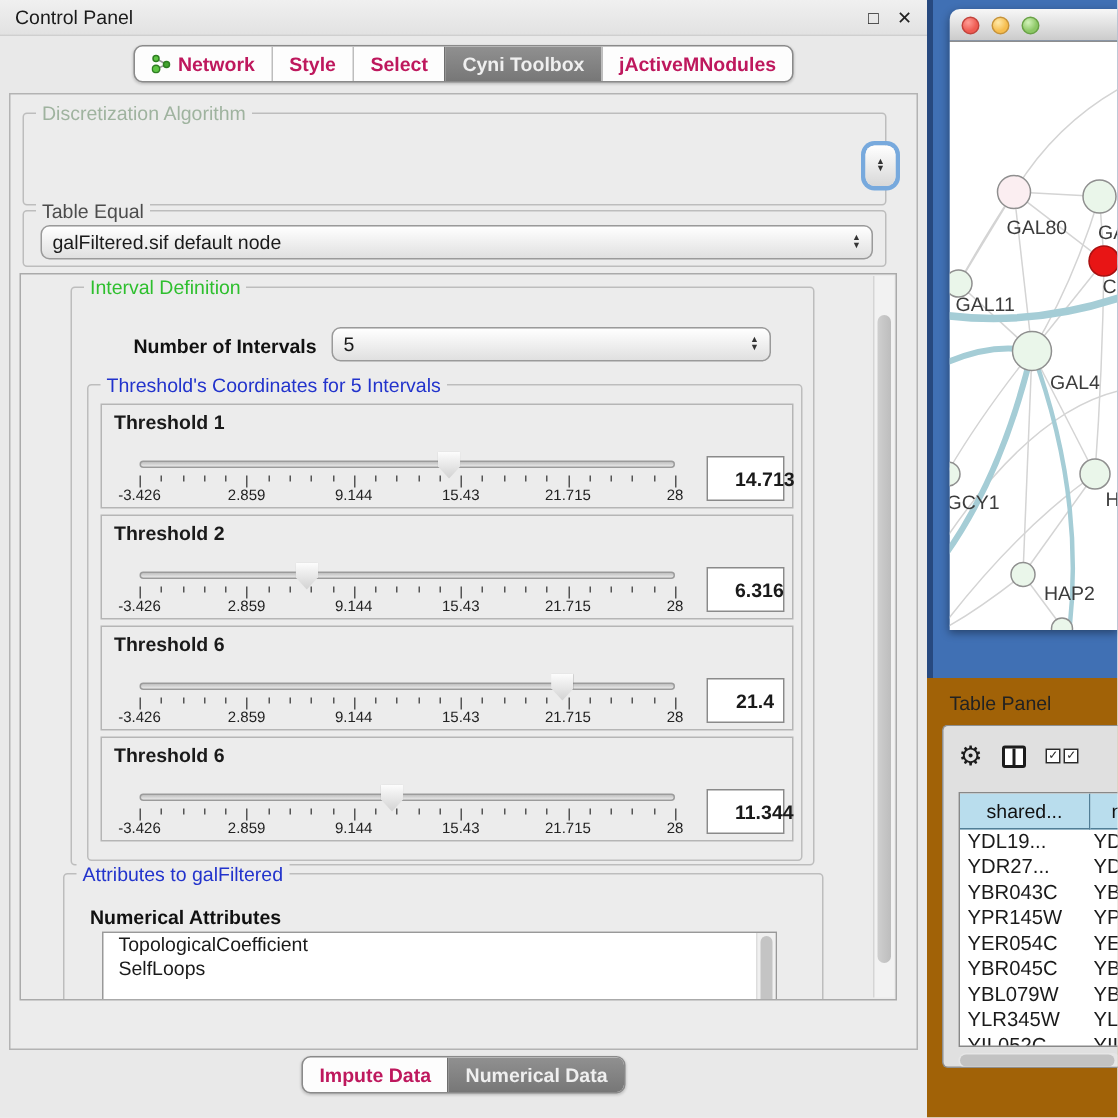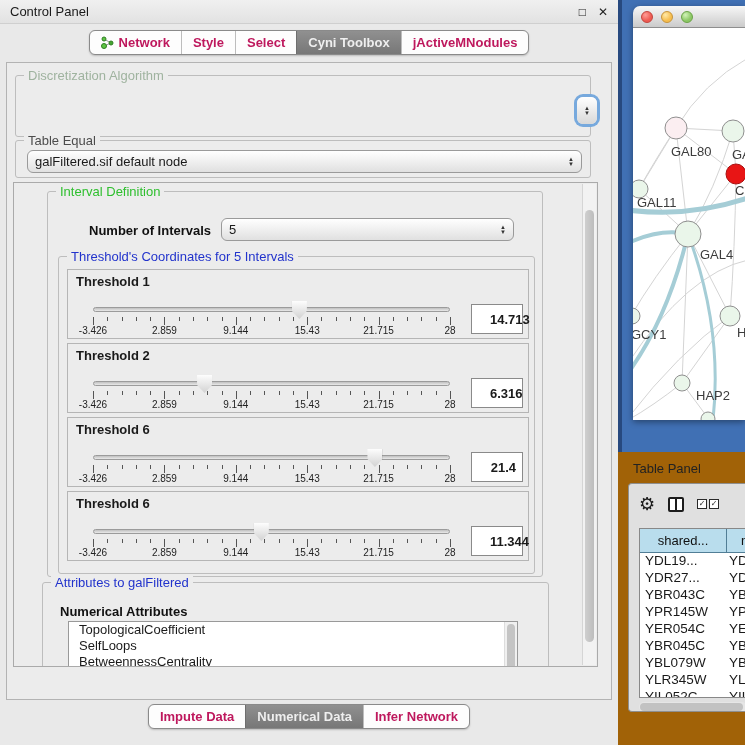--- a/index.html
+++ b/index.html
@@ -398,21 +398,20 @@
         </div>
       </div>
 
       <div class="group ag">
         <span class="gtitle g-blue">Attributes to galFiltered</span>
         <span class="lbl-bold" style="left:17px; top:21px;">Numerical Attributes</span>
         <div class="attr-list">
           <div id="attr-items">
               <div class="attr-item">TopologicalCoefficient</div>
               <div class="attr-item">SelfLoops</div>
-              <div class="attr-item">BetweennessCentrality</div>
             </div>
           <div class="attr-scroll">
             <div class="thumb"></div>
           </div>
         </div>
       </div>
 
       <div class="vscroll">
         <div class="thumb" style="top:26px; height:432px;"></div>
       </div>
@@ -420,23 +419,20 @@
 
   </div>
 
   <div class="bottom-tabs">
     <div class="tabbar" id="bottom-tabbar">
         <div class="tab">
           <span>Impute Data</span>
         </div>
         <div class="tab selected">
           <span>Numerical Data</span>
-        </div>
-        <div class="tab">
-          <span>Infer Network</span>
         </div>
       </div>
   </div>
 </div>
 
 <div class="desktop">
   <div class="netwin">
     <div class="netwin-titlebar">
       <span class="light red"></span>
       <span class="light yellow"></span>

